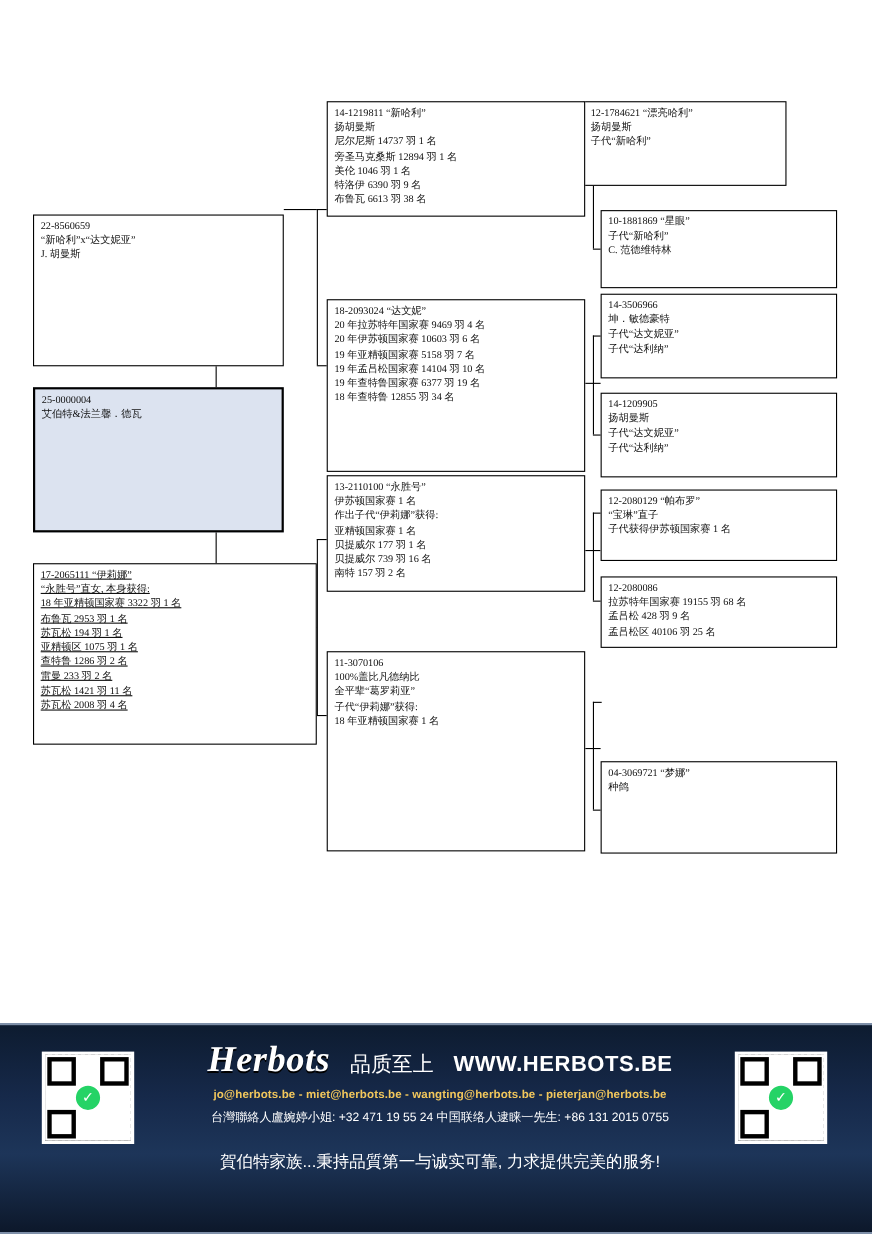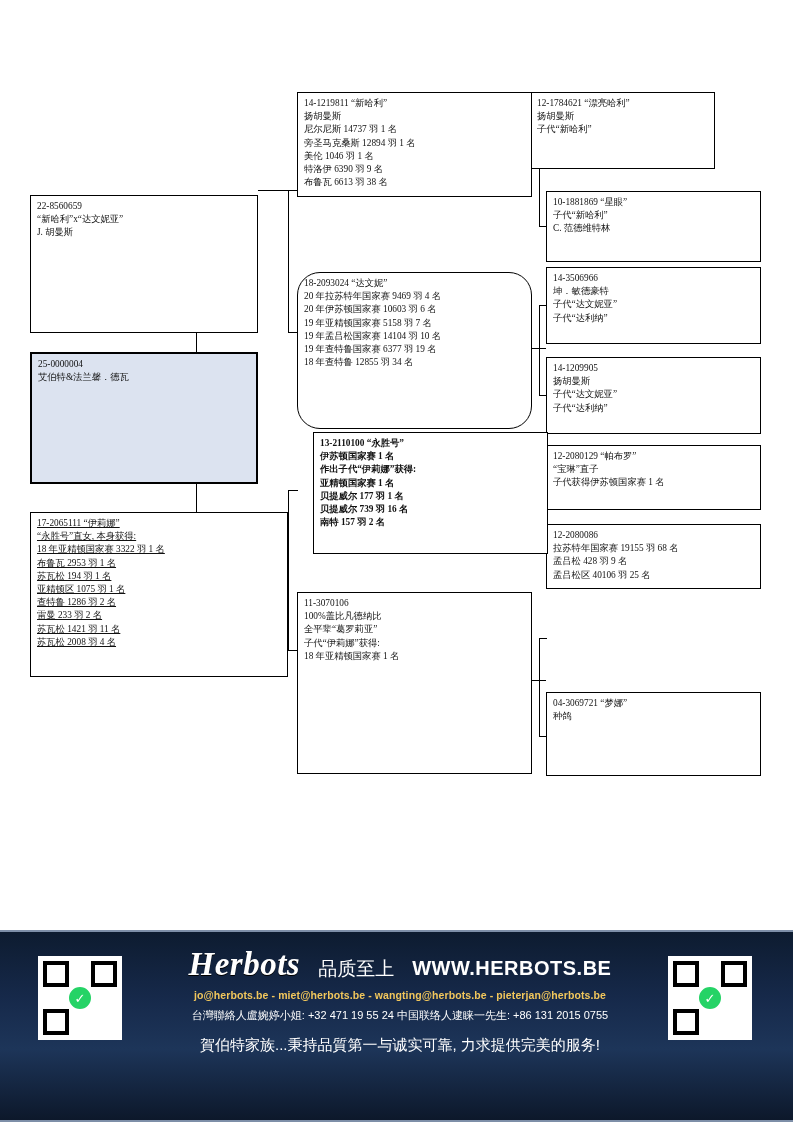--- a/index.html
+++ b/index.html
@@ -151,21 +151,21 @@
     white-space: nowrap;
   }
   .brand-contacts {
     margin-top: 7px;
     font-size: 11px;
     font-family: "Liberation Sans", sans-serif;
     color: #ffffff;
     white-space: nowrap;
   }
   .brand-slogan {
-    margin-top: 13px;
+    margin-top: 24px;
     font-size: 15px;
     font-family: "Liberation Sans", sans-serif;
     color: #ffffff;
     white-space: nowrap;
   }
 </style>
 </head>
 <body>
 
 <div id="page">
@@ -235,29 +235,29 @@
 种鸽</div>
 
   <div class="box" style="left:297px; top:92px; width:235px; height:105px;">14-1219811   “新哈利”
 扬胡曼斯
 尼尔尼斯 14737 羽 1 名
 旁圣马克桑斯 12894 羽 1 名
 美伦 1046 羽 1 名
 特洛伊 6390 羽 9 名
 布鲁瓦 6613 羽 38 名</div>
 
-  <div class="box" style="left:297px; top:272px; width:235px; height:157px;border-radius:23px;">18-2093024   “达文妮”
+  <div class="box" style="left:297px; top:272px; width:235px; height:157px;">18-2093024   “达文妮”
 20 年拉苏特年国家赛 9469 羽 4 名
 20 年伊苏顿国家赛 10603 羽 6 名
 19 年亚精顿国家赛 5158 羽 7 名
 19 年孟吕松国家赛 14104 羽 10 名
 19 年查特鲁国家赛 6377 羽 19 名
 18 年查特鲁 12855 羽 34 名</div>
 
-  <div class="box" style="left:313px; top:432px; width:235px; height:122px;font-weight:bold;">13-2110100   “永胜号”
+  <div class="box" style="left:297px; top:432px; width:235px; height:106px;">13-2110100   “永胜号”
 伊苏顿国家赛 1 名
 作出子代“伊莉娜”获得:
 亚精顿国家赛 1 名
 贝提威尔 177 羽 1 名
 贝提威尔 739 羽 16 名
 南特 157 羽 2 名</div>
 
   <div class="box" style="left:297px; top:592px; width:235px; height:182px;">11-3070106
 100%盖比凡德纳比
 全平辈“葛罗莉亚”

